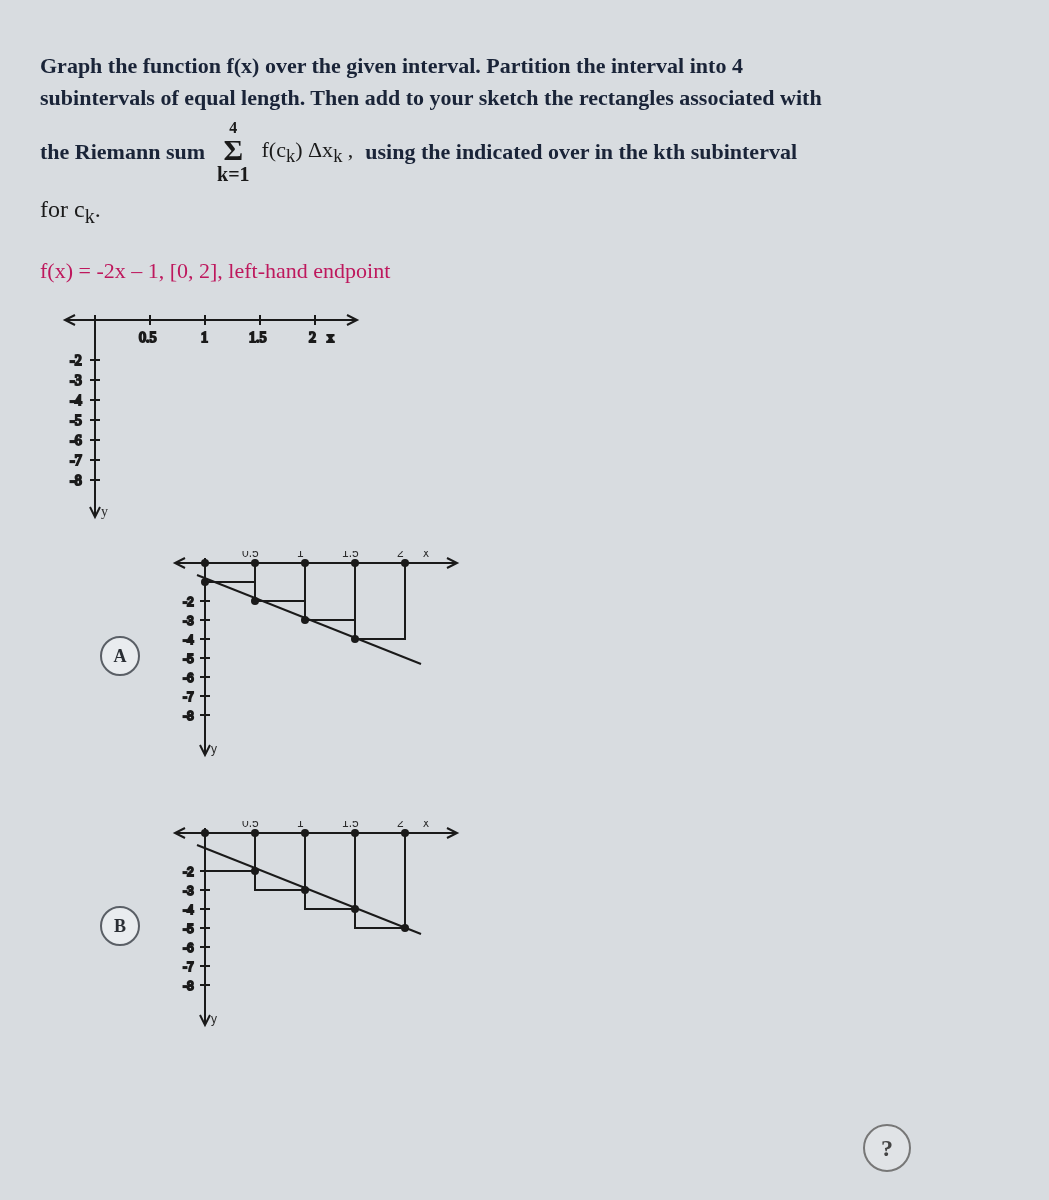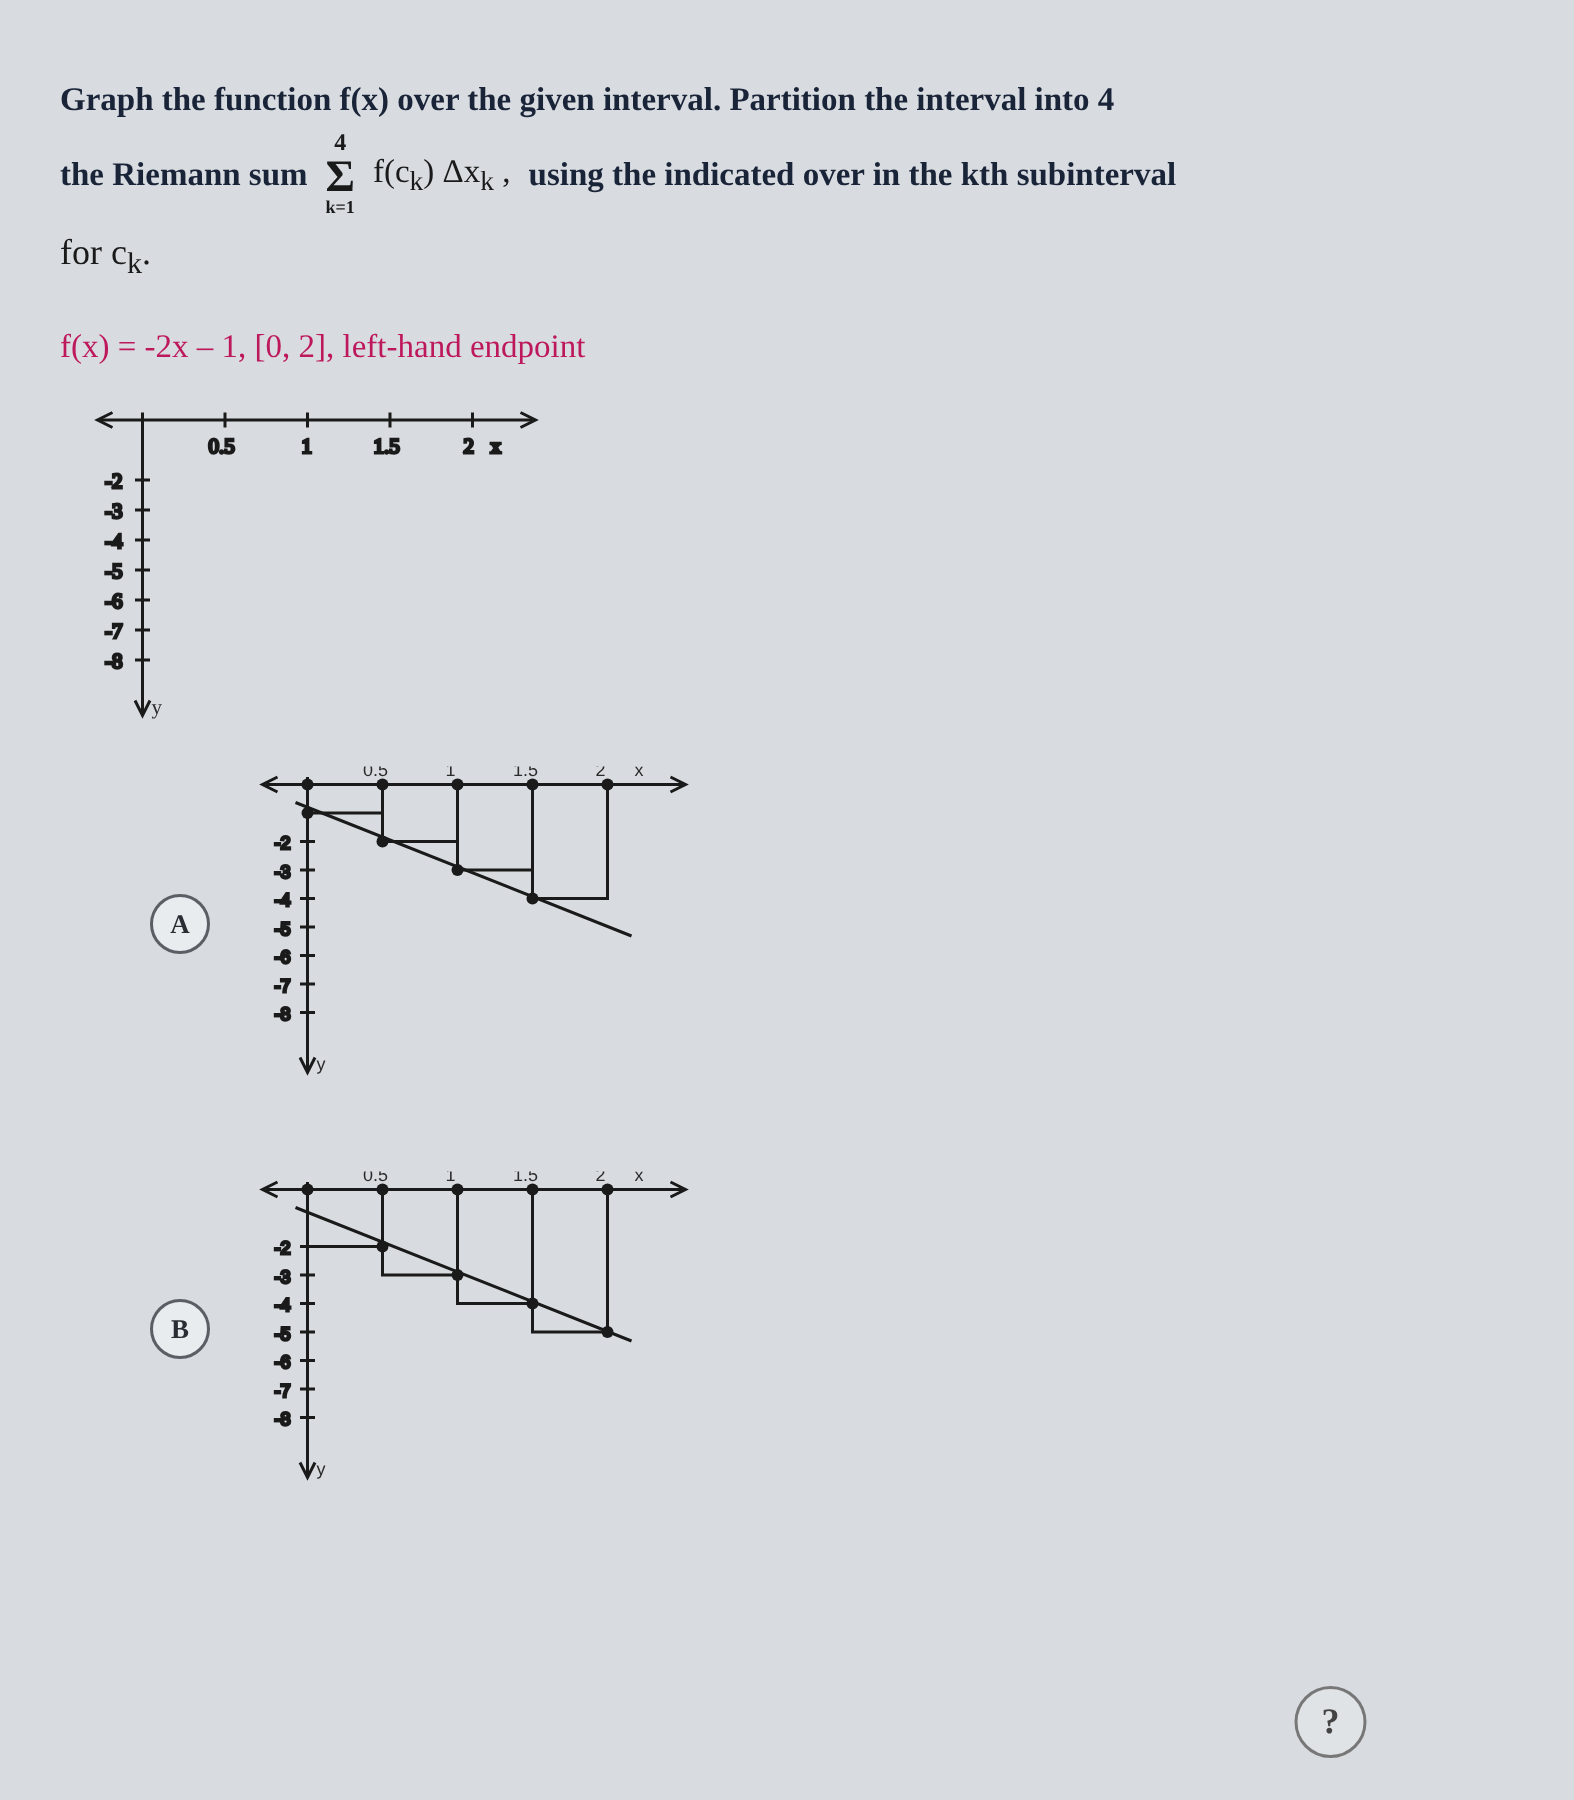--- a/index.html
+++ b/index.html
@@ -2,40 +2,41 @@
 <html><head>
 <meta charset="utf-8">
 <style>
   html,body{margin:0;padding:0;background:#d8dce0;font-family:Georgia,'Times New Roman',serif;color:#1a1a1a}
   .page{width:939px;min-height:1200px;box-sizing:border-box;padding:50px 40px 20px 40px;position:relative}
   .question-text{font-size:22px;font-weight:700;line-height:1.45;color:#1a2438}
   .sum-row{display:flex;align-items:center;gap:12px;margin:6px 0 10px 0}
   .sum-expr{display:inline-flex;flex-direction:column;align-items:center;font-size:22px;font-weight:700;line-height:1}
   .sum-upper{font-size:16px}
   .sum-sigma{font-size:30px;line-height:.95}
-  .sum-lower{font-size:12px}
+  .sum-lower{font-size:20px}
   .sum-after{font-size:22px;font-weight:400}
   .for-row{font-size:24px;font-weight:400;margin:12px 0 30px 0}
   .func-row{font-size:22px;font-weight:400;color:#be185d;margin-bottom:24px}
   .option-row{display:flex;align-items:center;gap:20px;margin:28px 0 60px 60px}
   .option-badge{width:36px;height:36px;border:2px solid #5a5f66;border-radius:50%;display:flex;align-items:center;justify-content:center;font-size:18px;font-weight:700;color:#2a2e34;background:#e9ecef}
   .graph-svg{display:block}
   .tick-label{font:14px Georgia,serif;fill:#2b2b2b}
   .small-tick{font:12px sans-serif;fill:#2b2b2b}
   .axis,.tick,.riemann{stroke:#1a1a1a;stroke-width:2;fill:none}
   .func-line{stroke:#1a1a1a;stroke-width:2;fill:none}
   .dot{fill:#1a1a1a}
   .help-btn{position:absolute;right:28px;bottom:28px;width:44px;height:44px;border:2px solid #777;border-radius:50%;display:flex;align-items:center;justify-content:center;font-size:24px;font-weight:700;color:#444;background:#e0e3e6}
 </style>
 </head>
 <body>
 
 <div class="page">
 
   <div class="question-text">Graph the function f(x) over the given interval. Partition the interval into 4</div>
+  <div class="question-text">subintervals of equal length. Then add to your sketch the rectangles associated with</div>
 
   <div class="sum-row">
     <span class="question-text">the Riemann sum</span>
     <span class="sum-expr">
       <span class="sum-upper">4</span>
       <span class="sum-sigma">Σ</span>
       <span class="sum-lower">k=1</span>
     </span>
     <span class="sum-after">f(c<sub>k</sub>) Δx<sub>k</sub> ,</span>
     <span class="question-text">using the indicated over in the kth subinterval</span>

